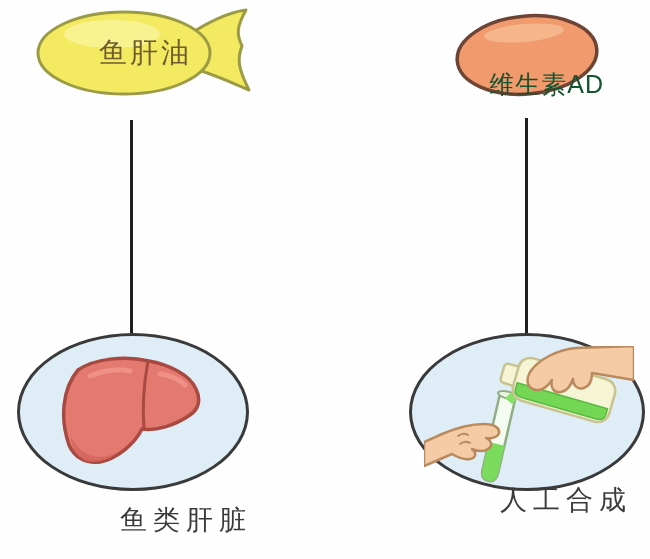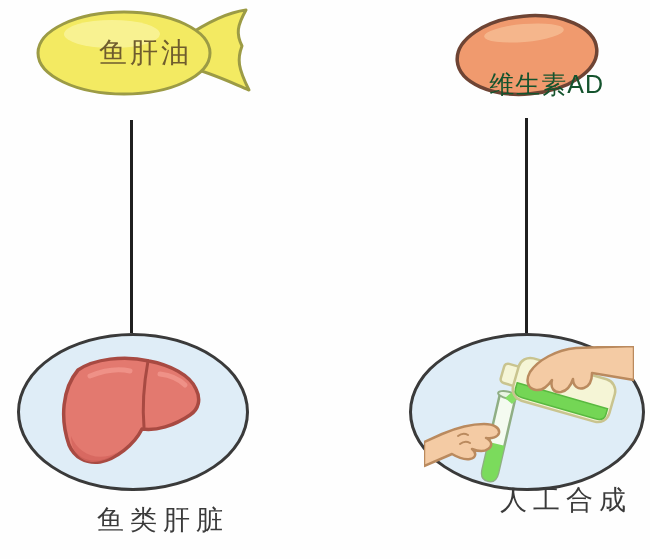--- a/index.html
+++ b/index.html
@@ -17,21 +17,21 @@
     color:#6f5c2e;
   }
   .pill-label{
     left:452px;top:43px;width:152px;font-size:25px;letter-spacing:1px;
     color:#14532d;
     margin-top:28px;
   }
   .caption{
     font-size:27px;color:#3a3a3a;letter-spacing:6px;
   }
-  .caption-left{left:29px;top:506px;width:200px;}
+  .caption-left{left:52px;top:506px;width:200px;}
   .caption-right{left:432px;top:486px;width:200px;}
   .connector{
     width:3px;background:#1f1f1f;
   }
   .connector-left{left:130px;top:120px;height:213px;}
   .connector-right{left:525px;top:118px;height:215px;}
   .bubble{
     border:3px solid #3a3a3a;border-radius:50%;
     background:#dfedf7;box-sizing:border-box;
   }

